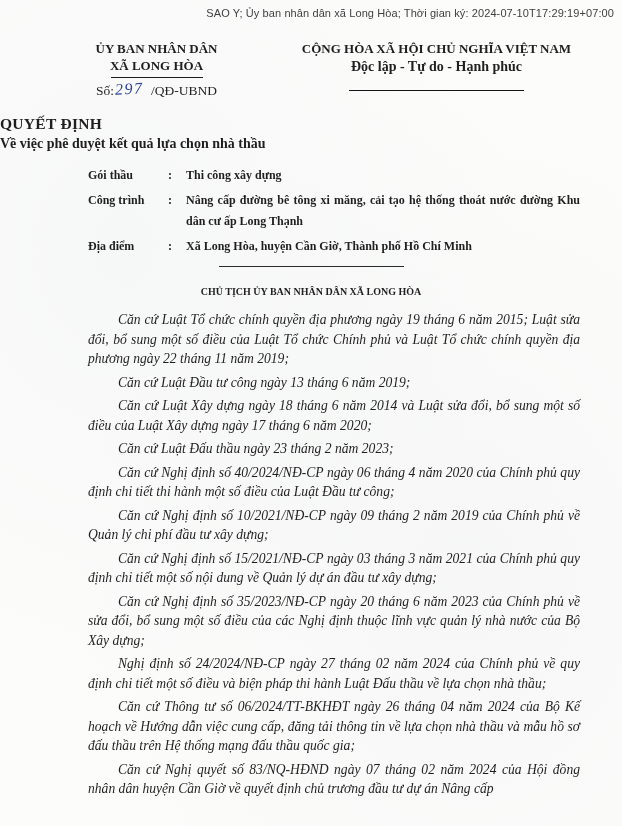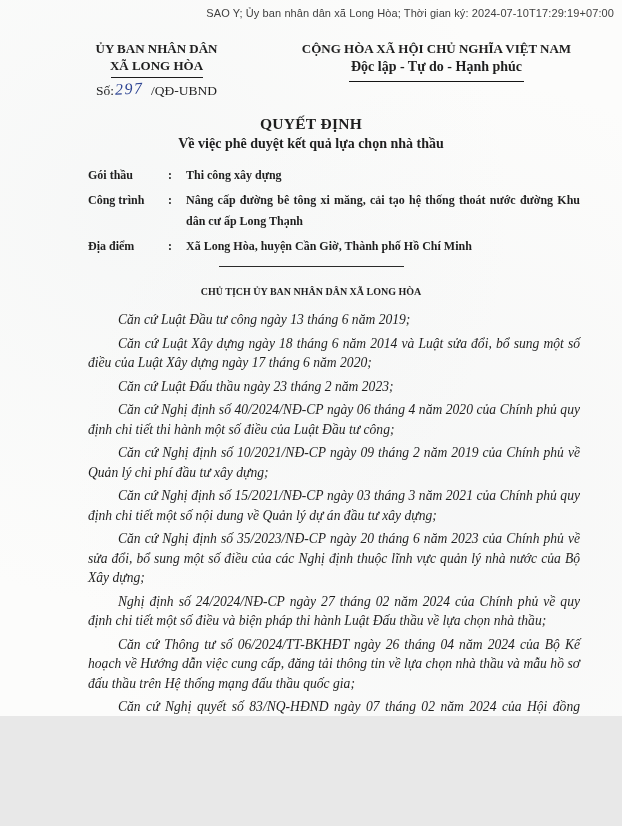--- a/index.html
+++ b/index.html
@@ -1,20 +1,20 @@
 <!DOCTYPE html>
 <html lang="vi"><head>
 <meta charset="utf-8">
 <style>
   * { margin: 0; padding: 0; box-sizing: border-box; }
   html, body { background: #e8e8e8; }
   .page {
     position: relative;
     width: 622px;
-    height: 716px;
+    height: 826px;
     margin: 0 auto;
     background: #fcfcfb;
     background-image: radial-gradient(ellipse at 20% 30%, rgba(210,218,222,.14), transparent 55%),
                       radial-gradient(ellipse at 75% 70%, rgba(205,210,215,.12), transparent 60%);
     overflow: hidden;
     font-family: "Liberation Serif", "DejaVu Serif", serif;
     color: #1f1f1f;
   }
   .cert-line {
     position: absolute;
@@ -52,24 +52,24 @@
     padding: 0 4px 0 1px;
   }
   .header-right { flex: 1; text-align: center; }
   .motto-line1 { font-weight: bold; font-size: 13px; line-height: 17px; }
   .motto-line2 {
     display: inline-block;
     font-weight: bold;
     font-size: 14px;
     line-height: 18px;
     border-bottom: 1.5px solid #141414;
-    padding: 0 2px 5px;
+    padding: 0 2px 14px;
   }
   .place-date { font-style: italic; font-size: 13.5px; margin-top: 6px; }
-  .title-block { text-align: center; margin-top: 16px; }
+  .title-block { margin-top: 16px; }
   .title-main { font-weight: bold; font-size: 15.5px; letter-spacing: .3px; }
   .title-sub { font-weight: bold; font-size: 14px; margin-top: 3px; }
   .fields { margin: 13px 42px 0 88px; }
   .field-row {
     display: flex;
     font-weight: bold;
     font-size: 12px;
     line-height: 21px;
     margin-bottom: 4px;
   }
@@ -143,20 +143,21 @@
       <div class="f-colon">:</div>
       <div class="f-value">Xã Long Hòa, huyện Cần Giờ, Thành phố Hồ Chí Minh</div>
     </div>
   </div>
 
   <hr class="section-divider">
 
   <div class="chairman-heading">CHỦ TỊCH ỦY BAN NHÂN DÂN XÃ LONG HÒA</div>
 
   <div class="body">
+    <p>Căn cứ Luật Tổ chức chính quyền địa phương ngày 19 tháng 6 năm 2015; Luật sửa đổi, bổ sung một số điều của Luật Tổ chức Chính phủ và Luật Tổ chức chính quyền địa phương ngày 22 tháng 11 năm 2019;</p>
     <p>Căn cứ Luật Đầu tư công ngày 13 tháng 6 năm 2019;</p>
     <p>Căn cứ Luật Xây dựng ngày 18 tháng 6 năm 2014 và Luật sửa đổi, bổ sung một số điều của Luật Xây dựng ngày 17 tháng 6 năm 2020;</p>
     <p>Căn cứ Luật Đấu thầu ngày 23 tháng 2 năm 2023;</p>
     <p>Căn cứ Nghị định số 40/2024/NĐ-CP ngày 06 tháng 4 năm 2020 của Chính phủ quy định chi tiết thi hành một số điều của Luật Đầu tư công;</p>
     <p>Căn cứ Nghị định số 10/2021/NĐ-CP ngày 09 tháng 2 năm 2019 của Chính phủ về Quản lý chi phí đầu tư xây dựng;</p>
     <p>Căn cứ Nghị định số 15/2021/NĐ-CP ngày 03 tháng 3 năm 2021 của Chính phủ quy định chi tiết một số nội dung về Quản lý dự án đầu tư xây dựng;</p>
     <p>Căn cứ Nghị định số 35/2023/NĐ-CP ngày 20 tháng 6 năm 2023 của Chính phủ về sửa đổi, bổ sung một số điều của các Nghị định thuộc lĩnh vực quản lý nhà nước của Bộ Xây dựng;</p>
     <p>Nghị định số 24/2024/NĐ-CP ngày 27 tháng 02 năm 2024 của Chính phủ về quy định chi tiết một số điều và biện pháp thi hành Luật Đấu thầu về lựa chọn nhà thầu;</p>
     <p>Căn cứ Thông tư số 06/2024/TT-BKHĐT ngày 26 tháng 04 năm 2024 của Bộ Kế hoạch về Hướng dẫn việc cung cấp, đăng tải thông tin về lựa chọn nhà thầu và mẫu hồ sơ đấu thầu trên Hệ thống mạng đấu thầu quốc gia;</p>
     <p>Căn cứ Nghị quyết số 83/NQ-HĐND ngày 07 tháng 02 năm 2024 của Hội đồng nhân dân huyện Cần Giờ về quyết định chủ trương đầu tư dự án Nâng cấp</p>

